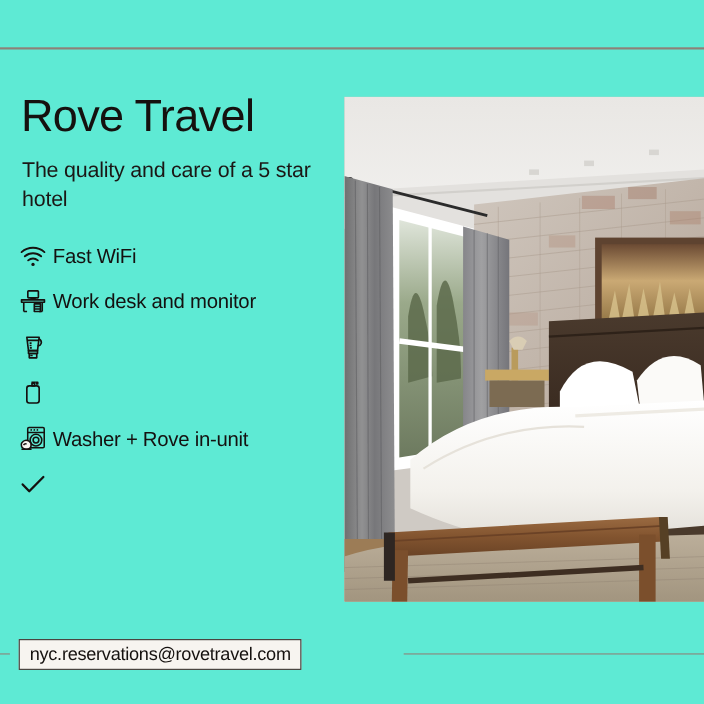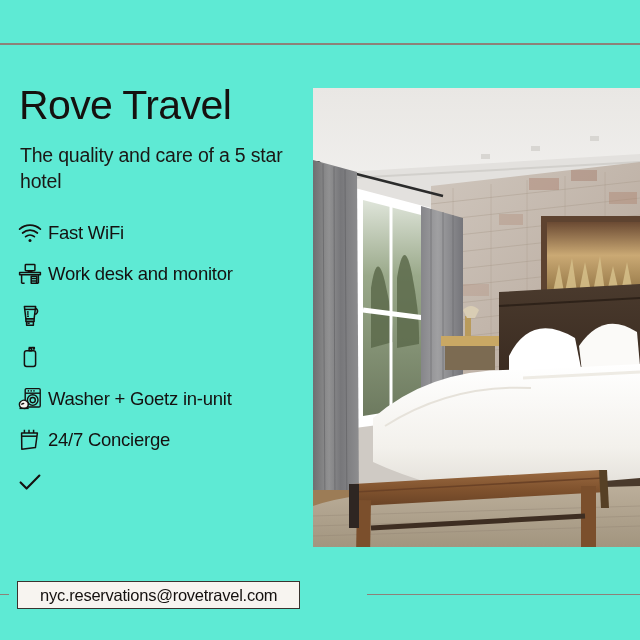--- a/index.html
+++ b/index.html
@@ -124,21 +124,21 @@
     width: 100%;
     height: 100%;
   }
 
   
   .email-box {
     position: absolute;
     left: 17px;
     top: 581px;
     height: 28px;
-    padding: 0 22px;
+    padding: 0 9px;
     border: 1.3px solid #3a332f;
     background: #f7f4f0;
     display: flex;
     align-items: center;
     box-sizing: border-box;
   }
   .email-text {
     font-size: 16.5px;
     letter-spacing: -0.25px;
     color: #15110f;
@@ -236,34 +236,24 @@
             <circle cx="11.4" cy="4.9" r="0.8" fill="currentColor" stroke="none"></circle>
             <circle cx="14.2" cy="4.9" r="0.8" fill="currentColor" stroke="none"></circle>
             <circle cx="17" cy="4.9" r="0.8" fill="currentColor" stroke="none"></circle>
             <circle cx="15.7" cy="14.1" r="5.3"></circle>
             <circle cx="15.7" cy="14.1" r="2.6"></circle>
             <path d="M2.8 16.6c1.6-2.4 4.4-3 6.6-1.6 1.6 1 2.2 2.8 1.8 4.4-.5 2.1-2.6 3.3-4.8 3-2.3-.3-4-2-4-4 0-.6.1-1.2.4-1.8z" fill="#f7f4f0"></path>
             <path d="M4.4 18.6c.6-1 1.8-1.4 2.8-.9"></path>
             <path d="M2.5 22.4h9.2"></path>
           </svg>
         </span>
-        <span class="feature-label">Washer + Goetz in-unit</span>
-      </div>
-
-
-      <div class="feature-row">
-        <span class="feature-icon">
-          <svg viewBox="0 0 26 26" fill="none" stroke="currentColor" stroke-width="1.5" stroke-linejoin="round">
-            <path d="M7.4 2.8v3.2M12 2.8v3.2M16.6 2.8v3.2"></path>
-            <path d="M4.6 6h15.8l-2 14.6-13.6 1.6z"></path>
-            <path d="M4.6 9.2h15.4"></path>
-          </svg>
-        </span>
-        <span class="feature-label">24/7 Concierge</span>
-      </div>
+        <span class="feature-label">Washer + Rove in-unit</span>
+      </div>
+
+
 
       <div class="feature-row">
         <span class="feature-icon">
           <svg viewBox="0 0 26 26" fill="none" stroke="currentColor" stroke-width="2.1" stroke-linecap="round" stroke-linejoin="round">
             <path d="M3.6 13.4l6 6.2L22.4 6.6"></path>
           </svg>
         </span>
       </div>
 
     </div>

